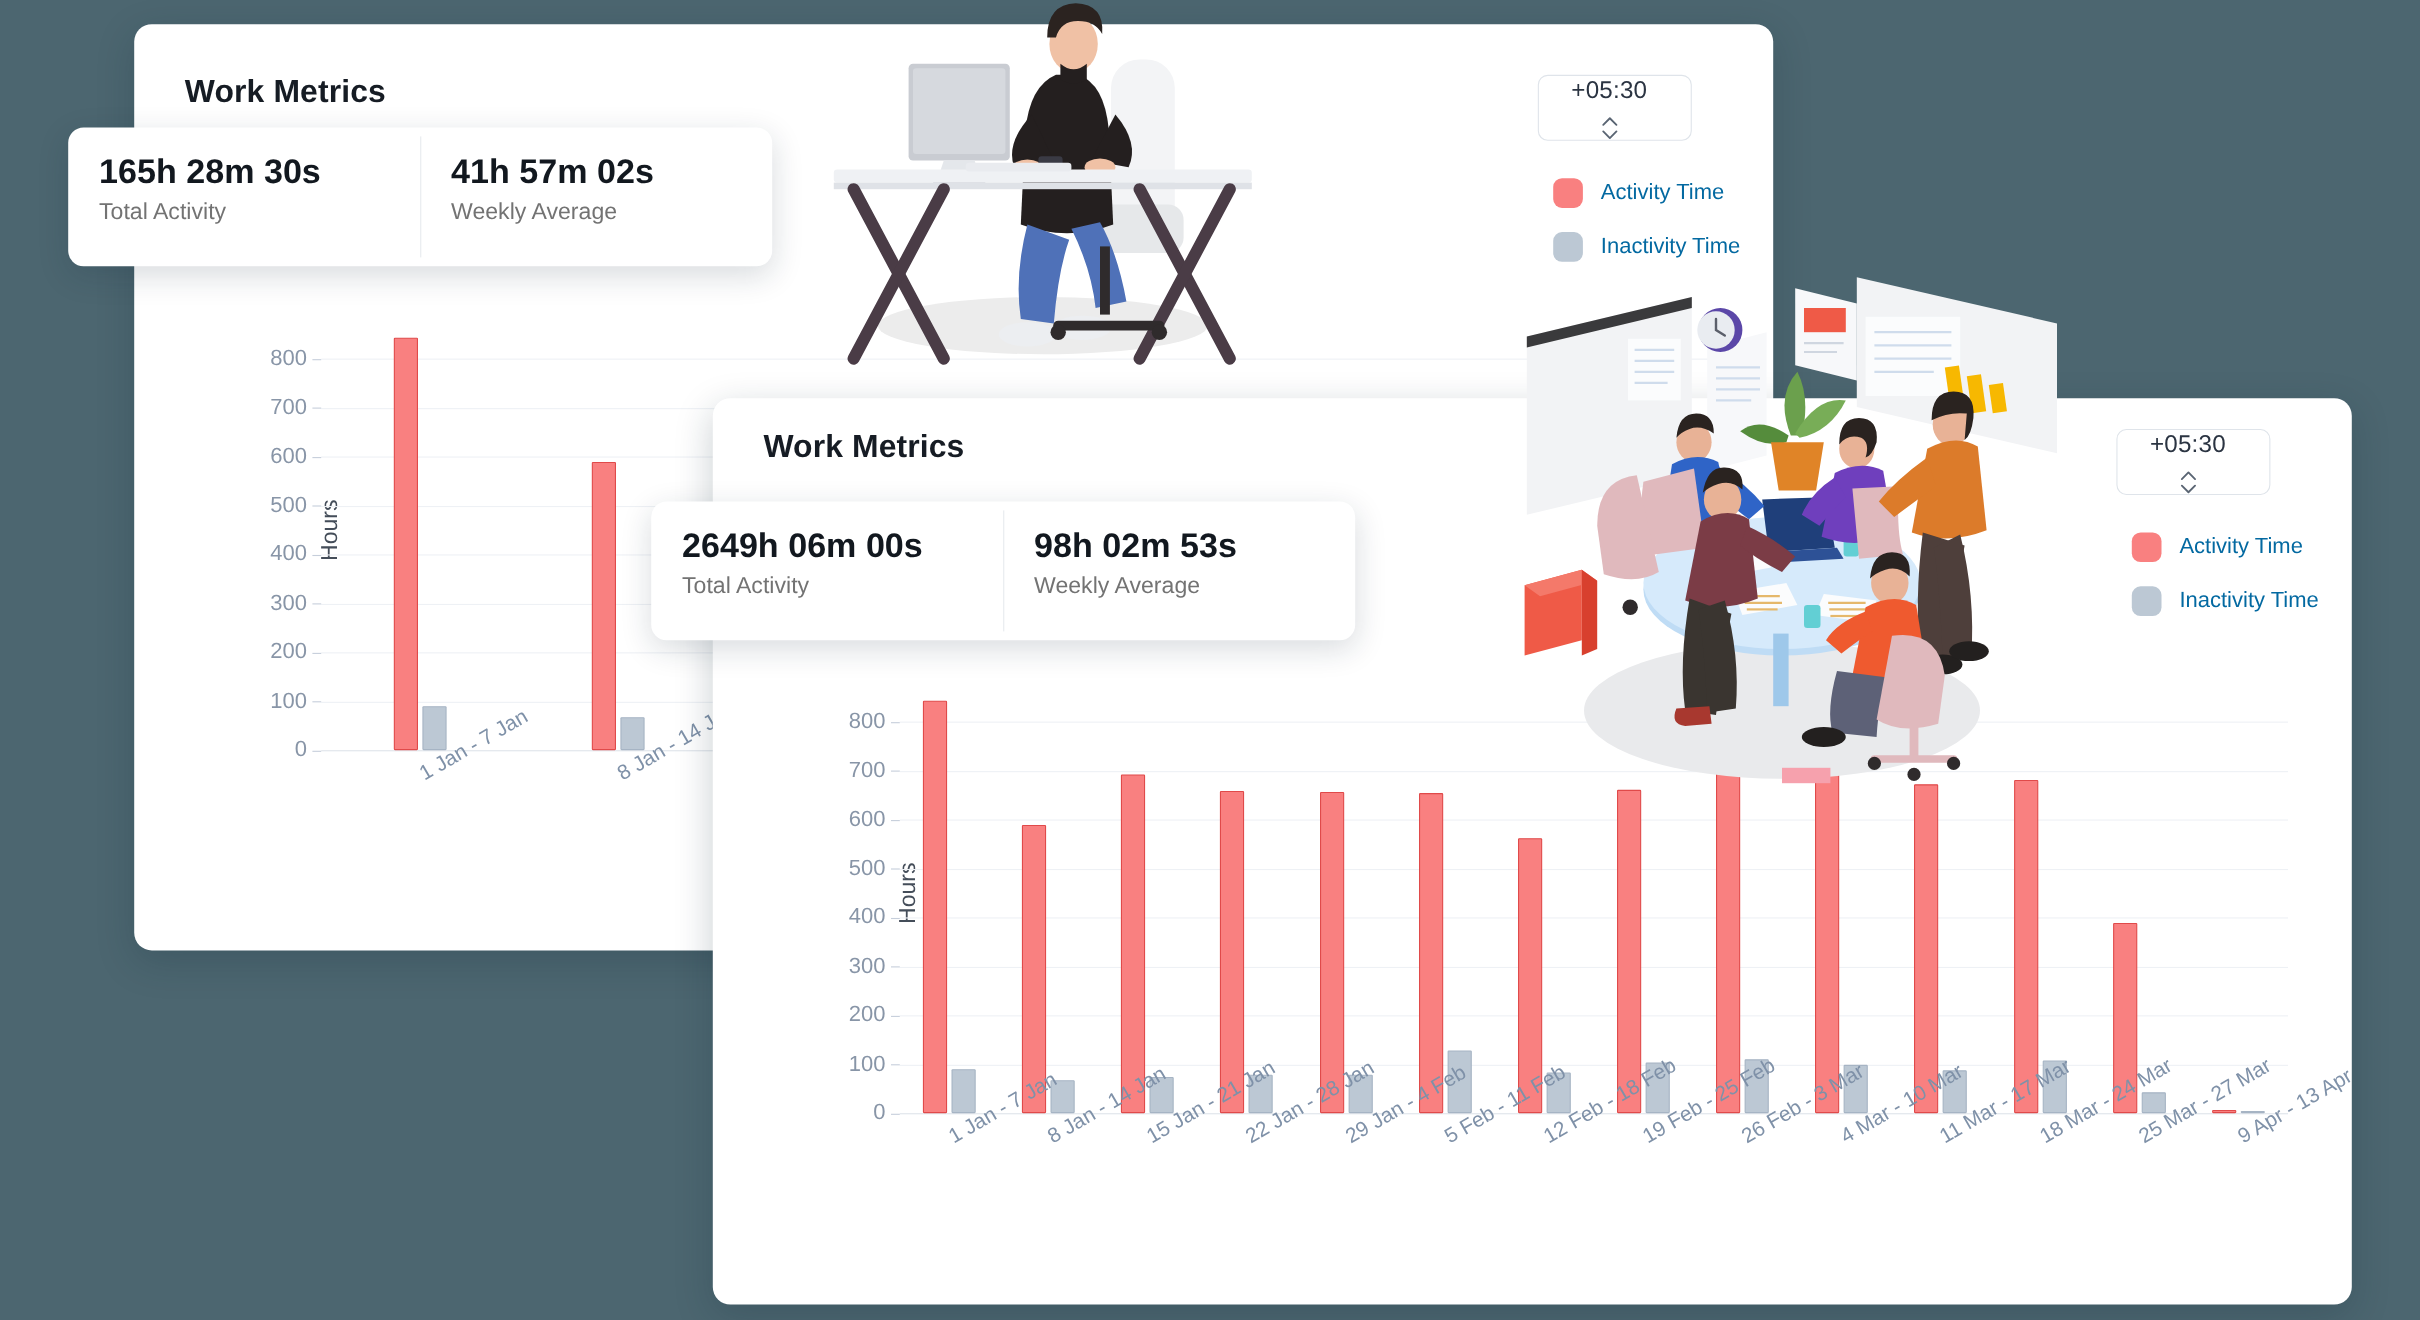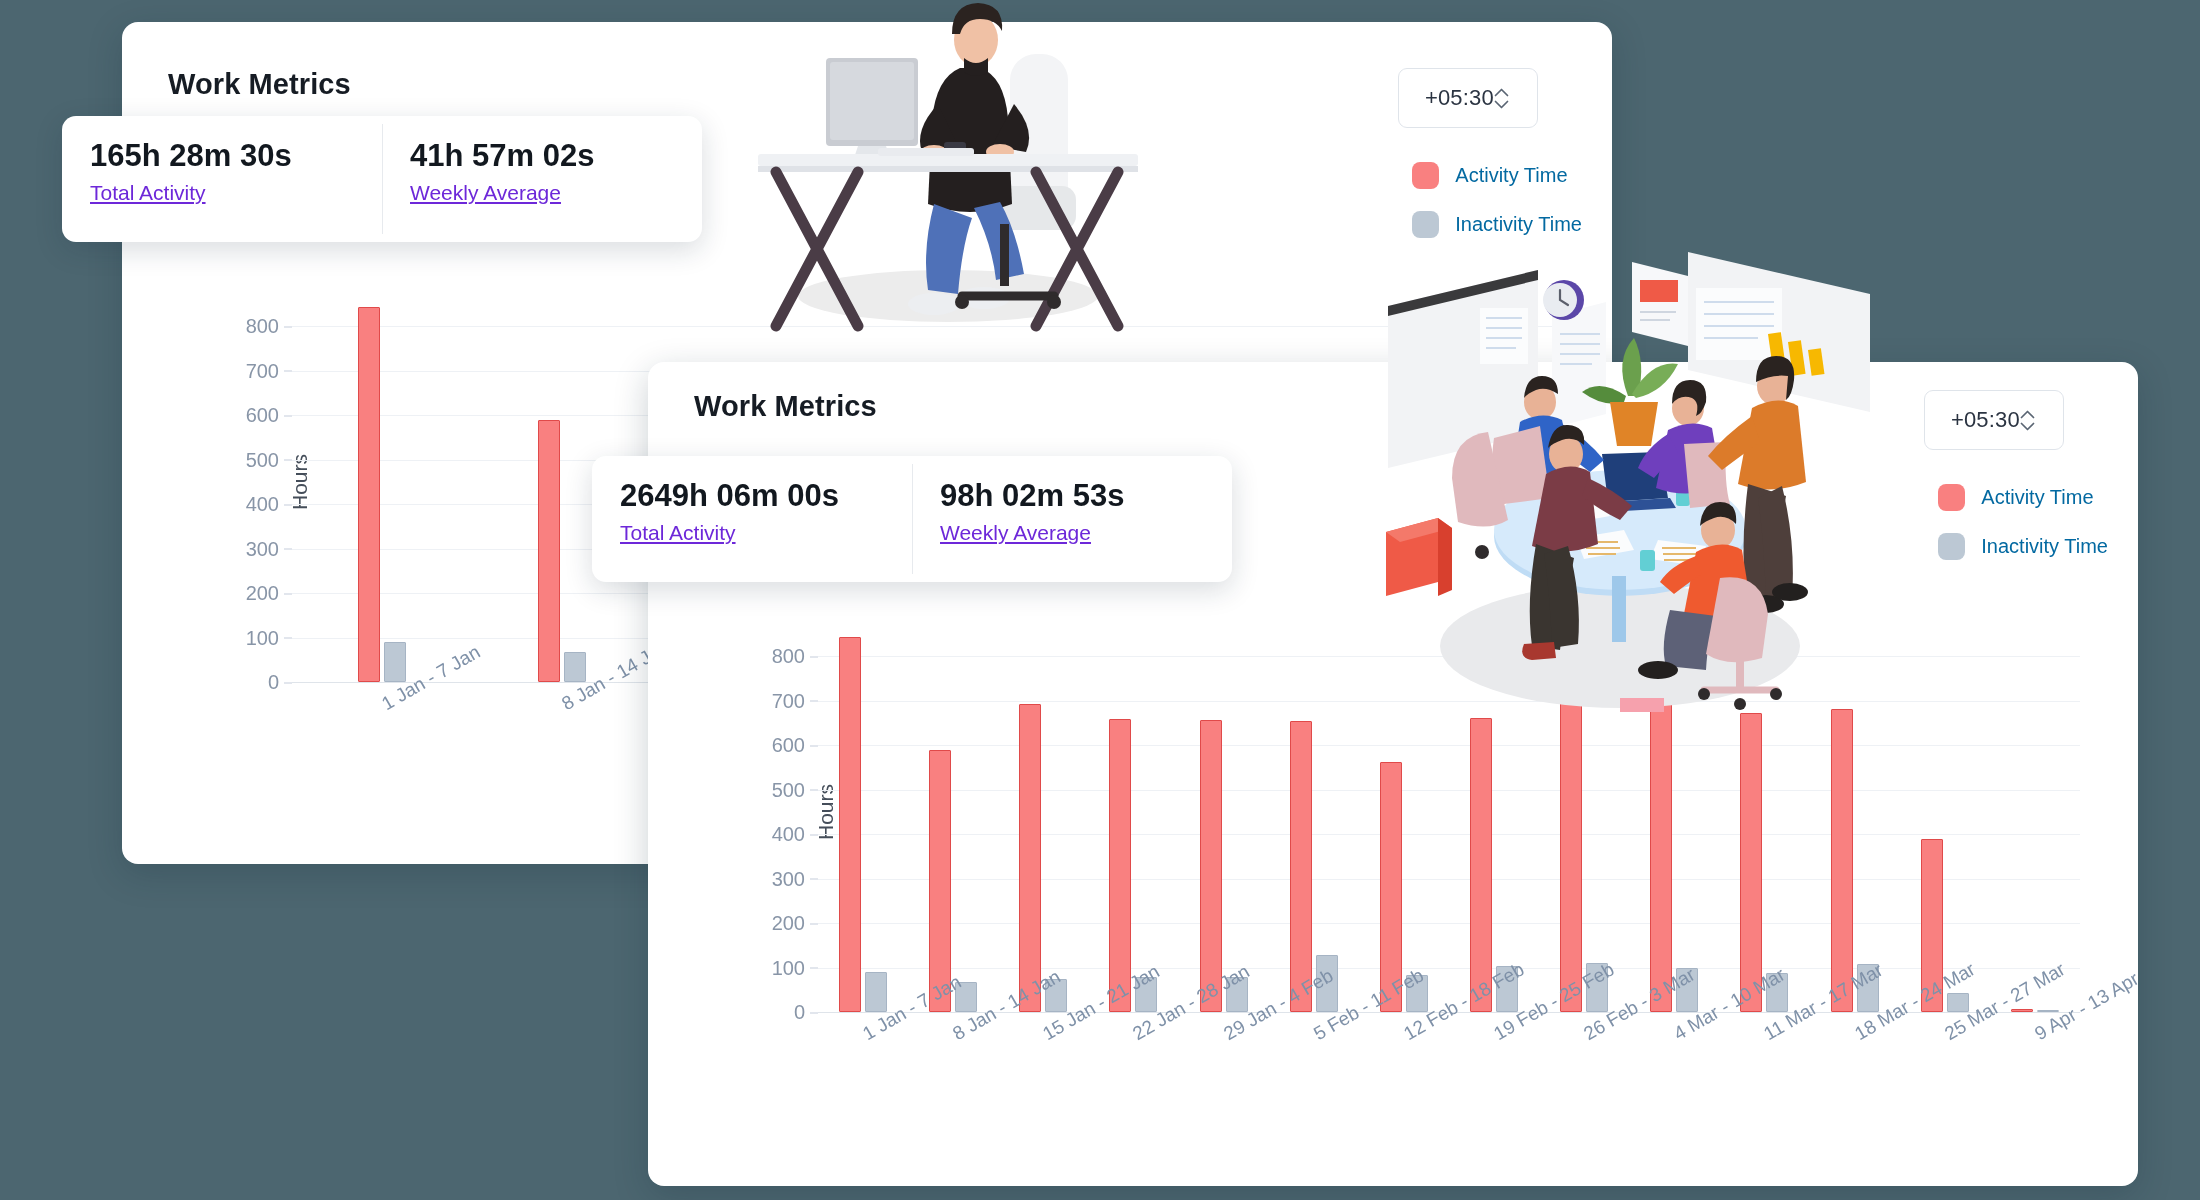--- a/index.html
+++ b/index.html
@@ -61,36 +61,36 @@
   .summary-value {
     font-size: 31px;
     font-weight: 700;
     color: #12181f;
     line-height: 1.15;
     white-space: nowrap;
   }
   .summary-label {
     margin-top: 7px;
     font-size: 21px;
-    color: #6d28d9;
+    color: #737373;
     font-weight: 400;
-    text-decoration: underline;
   }
 
   
   .tz-select {
     position: absolute;
     border: 1px solid #dfe4ea;
     border-radius: 9px;
     background: #fff;
     display: flex;
     align-items: center;
-    justify-content: flex-end;
+    justify-content: space-between;
     padding: 0 28px 0 18px;
     z-index: 7;
+    flex-direction: column;
   }
   #back-card  .tz-select { right: 74px; top: 46px;  width: 140px; height: 60px; }
   #front-card .tz-select { right: 74px; top: 28px;  width: 140px; height: 60px; }
   .tz-value { font-size: 22px; color: #2b3442; font-weight: 500; letter-spacing: .2px; }
   .tz-stepper { display: flex; flex-direction: column; gap: 3px; color: #5a6573; }
   .tz-stepper svg { display: block; }
 
   
   .legend { position: absolute; z-index: 7; }
   #back-card  .legend { right: 30px; top: 140px; }

